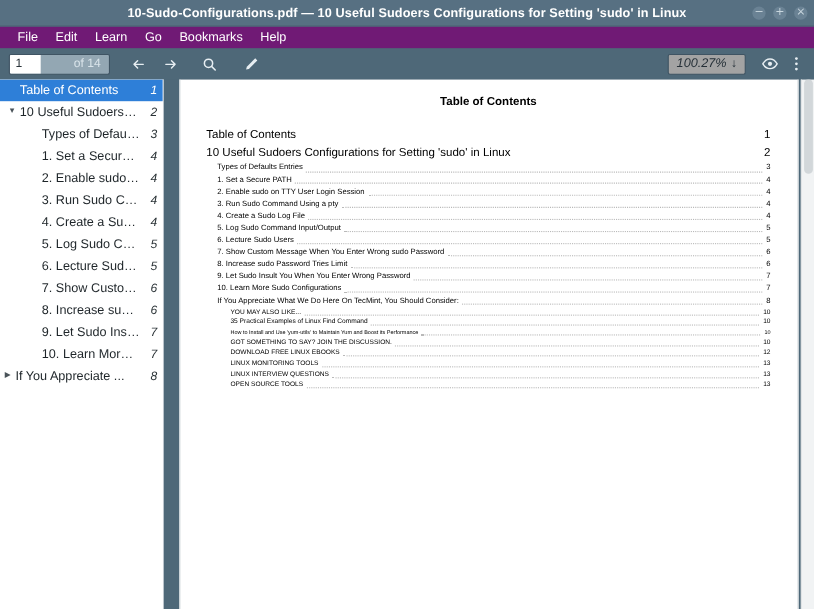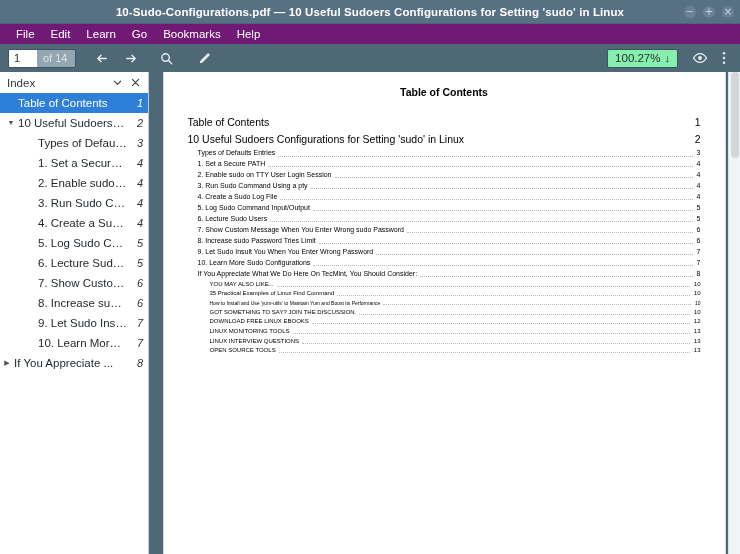--- a/index.html
+++ b/index.html
@@ -89,39 +89,41 @@
     padding-left: 5px;
     outline: none; border: none;
   }
   .pagebox .ptot {
     color: #d9e4ea;
     font-size: 11px;
     padding: 0 8px 0 6px;
     height: 100%;
     display: flex; align-items: center;
     white-space: nowrap;
+    margin-left: 24px;
   }
   .tbtn {
     width: 28px; height: 24px;
     display: flex; align-items: center; justify-content: center;
     cursor: pointer;
     color: #e7eef2;
   }
   .tbtn svg { display: block; }
   .spacer { flex: 1; }
   .zoombox {
     display: flex; align-items: center; gap: 4px;
-    background: #86efac;
+    background: #a3a3a3;
     color: #263038;
     font-size: 11.5px;
     height: 19px;
     padding: 0 7px;
     border-radius: 2px;
     border: 1px solid #3f5463;
     cursor: pointer;
+    font-style: italic;
   }
   .zoombox .zarrow { font-size: 11px; }
 
   
   .body {
     flex: 1;
     display: flex;
     background: #4e6878;
     overflow: hidden;
   }
@@ -343,33 +345,20 @@
         <circle cx="7" cy="3.2" r="1.25"></circle>
         <circle cx="7" cy="8" r="1.25"></circle>
         <circle cx="7" cy="12.8" r="1.25"></circle>
       </svg>
     </div>
   </div>
 
   <div class="body">
 
     <div class="sidebar">
-      <div class="sidebar-head">
-        <div class="sh-title">Index</div>
-        <div class="sh-btn">
-          <svg width="11" height="11" viewBox="0 0 12 12" fill="none" stroke="currentColor" stroke-width="1.3">
-            <path d="M2.5 4.5 L6 8 L9.5 4.5" stroke-linecap="round" stroke-linejoin="round"></path>
-          </svg>
-        </div>
-        <div class="sh-btn">
-          <svg width="11" height="11" viewBox="0 0 12 12" fill="none" stroke="currentColor" stroke-width="1.3">
-            <path d="M2.6 2.6 L9.4 9.4 M9.4 2.6 L2.6 9.4" stroke-linecap="round"></path>
-          </svg>
-        </div>
-      </div>
       <div class="tree" id="tree">
           <div class="trow lvl0 sel">
             <span class="twist"></span>
             <span class="tlabel">Table of Contents</span>
             <span class="tpage">1</span>
           </div>
           <div class="trow lvl0">
             <span class="twist">▼</span>
             <span class="tlabel">10 Useful Sudoers C...</span>
             <span class="tpage">2</span>

